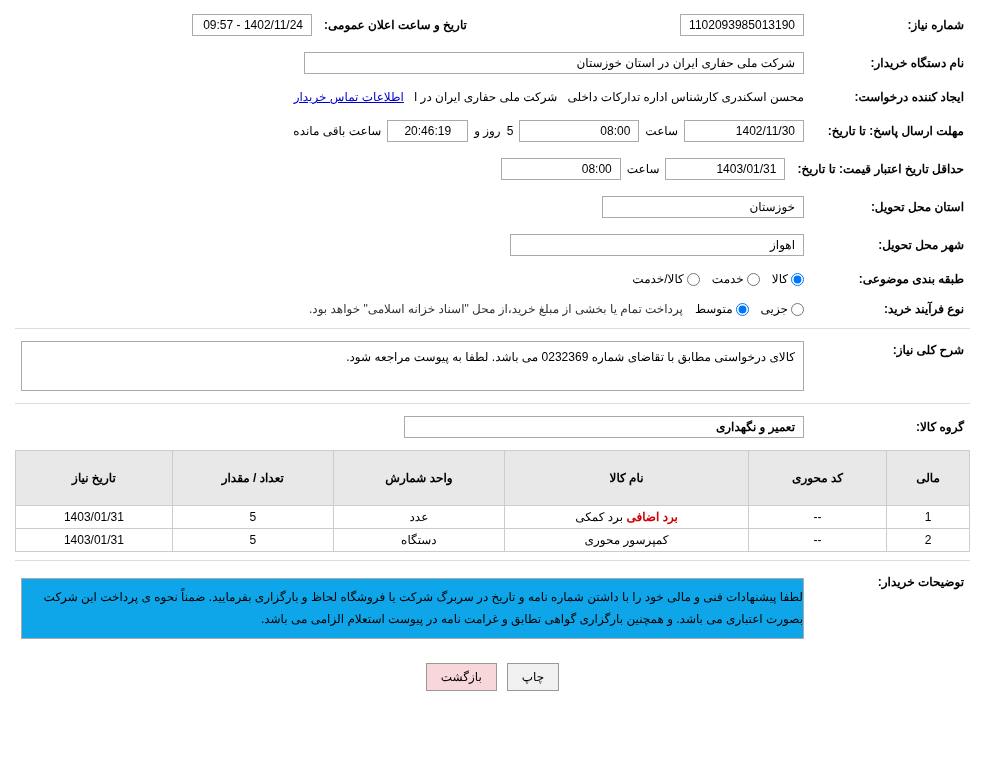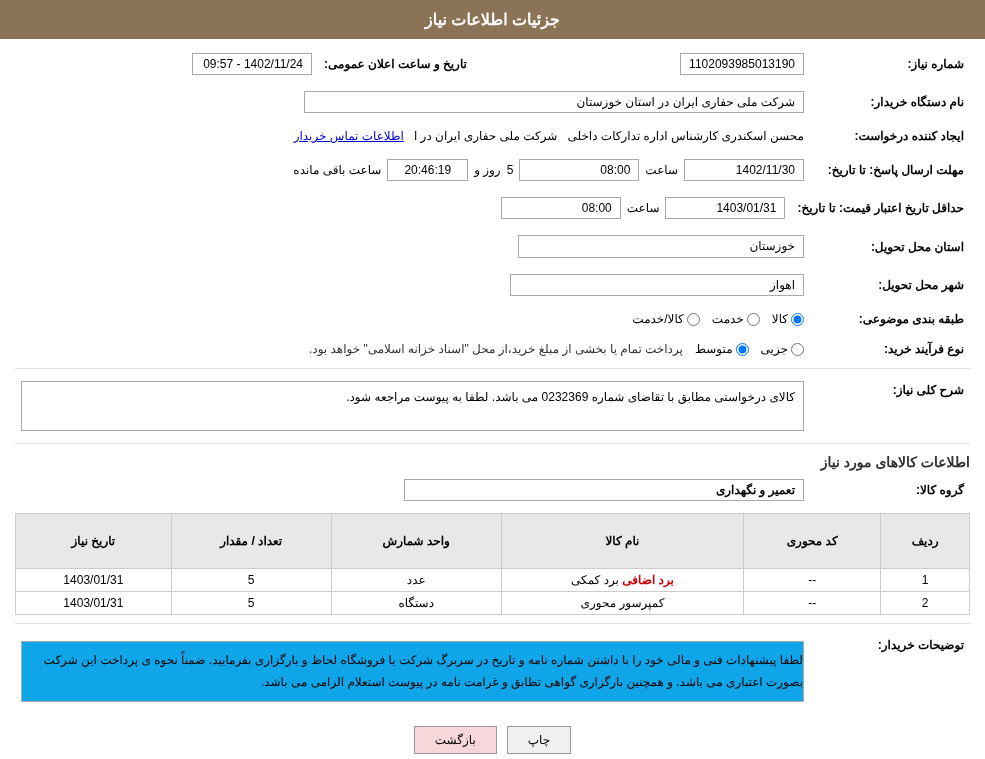--- a/index.html
+++ b/index.html
@@ -103,21 +103,21 @@
       line-height: 1.8;
       margin: 5px 0;
     }
     .button-row {
       display: flex;
       justify-content: center;
       gap: 10px;
       margin-top: 15px;
     }
     .btn {
-      padding: 6px 20px;
+      padding: 6px 14px;
       border: 1px solid #999;
       cursor: pointer;
       font-family: Tahoma, Arial, sans-serif;
       font-size: 12px;
     }
     .btn-print {
       background: #f0f0f0;
     }
     .btn-back {
       background: #f8d7da;
@@ -146,23 +146,20 @@
       align-items: center;
       gap: 6px;
       flex-wrap: wrap;
     }
   </style>
 </head>
 <body>
 
 <div class="page-wrapper">
 
-  <div class="header-bar">
-    <span>جزئیات اطلاعات نیاز</span>
-  </div>
 
   <div class="main-content">
 
     <table class="info-table">
       <tbody>
           <tr>
         <td class="label-cell">شماره نیاز:</td>
         <td class="value-cell">
           <div class="border-box">1102093985013190</div>
         </td>
@@ -233,21 +230,21 @@
         </td>
       </tr>
     </tbody>
       </table>
 
     <table class="info-table">
       <tbody>
           <tr>
         <td class="label-cell">استان محل تحویل:</td>
         <td class="value-cell">
-          <div class="border-box" style="width:286px;font-family:Liberation Serif, serif;">خوزستان</div>
+          <div class="border-box" style="width:202px;">خوزستان</div>
         </td>
       </tr>
     </tbody>
       </table>
 
     <table class="info-table">
       <tbody>
           <tr>
         <td class="label-cell">شهر محل تحویل:</td>
         <td class="value-cell">
@@ -312,37 +309,36 @@
         <td class="label-cell" style="vertical-align:top; padding-top:6px;">شرح کلی نیاز:</td>
         <td class="value-cell">
           <div class="description-box">کالای درخواستی مطابق با تقاضای شماره  0232369  می باشد. لطفا به پیوست مراجعه شود.</div>
         </td>
       </tr>
     </tbody>
       </table>
 
     <div class="section-divider"></div>
 
-    <div class="section-title">اطلاعات کالاهای مورد نیاز</div>
 
     <table class="info-table">
       <tbody>
           <tr>
         <td class="label-cell">گروه کالا:</td>
         <td class="value-cell">
           <div class="border-box" style="width:400px;font-weight:bold;">تعمیر و نگهداری</div>
         </td>
       </tr>
     </tbody>
       </table>
 
     <table class="data-table">
       <thead>
         <tr>
-          <th>ردیف</th>
+          <th>مالی</th>
           <th>کد محوری</th>
           <th>نام کالا</th>
           <th>واحد شمارش</th>
           <th>تعداد / مقدار</th>
           <th>تاریخ نیاز</th>
         </tr>
       </thead>
       <tbody id="goods-tbody">
       <tr>
             <td>1</td>

